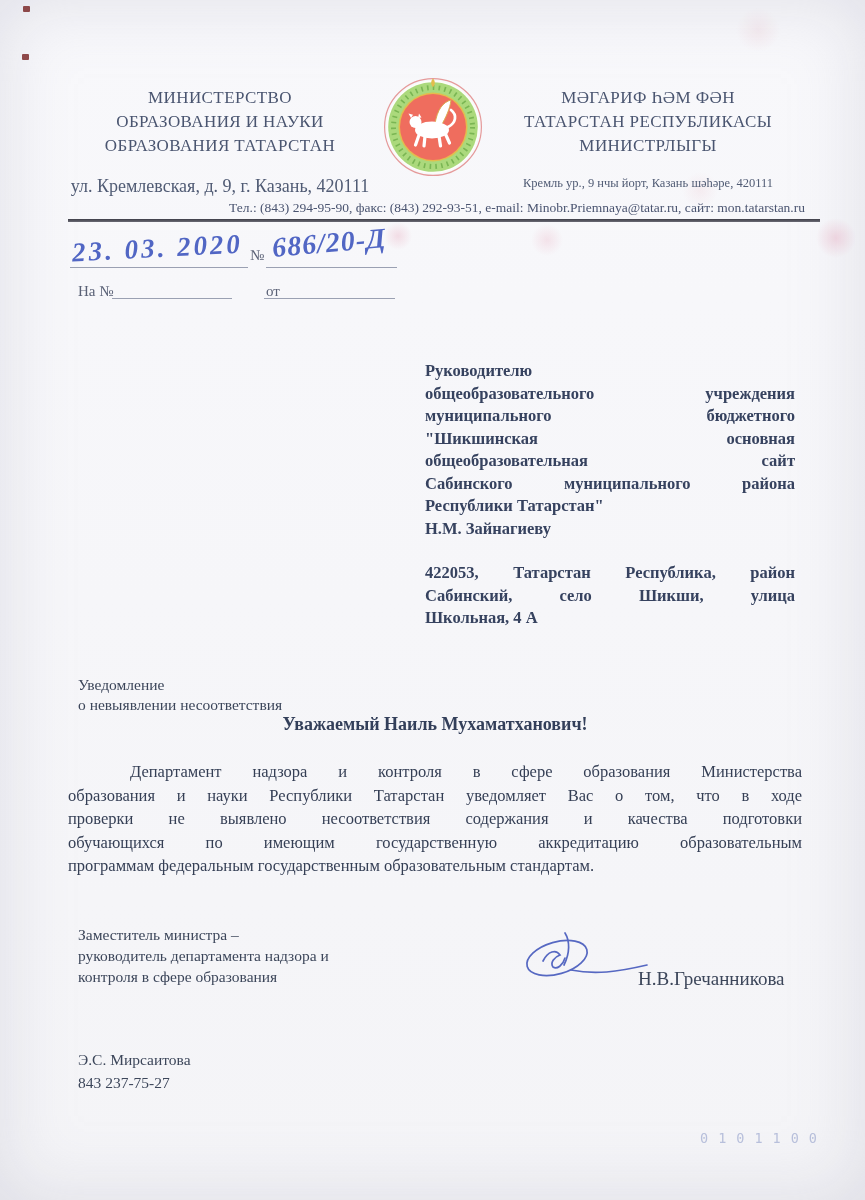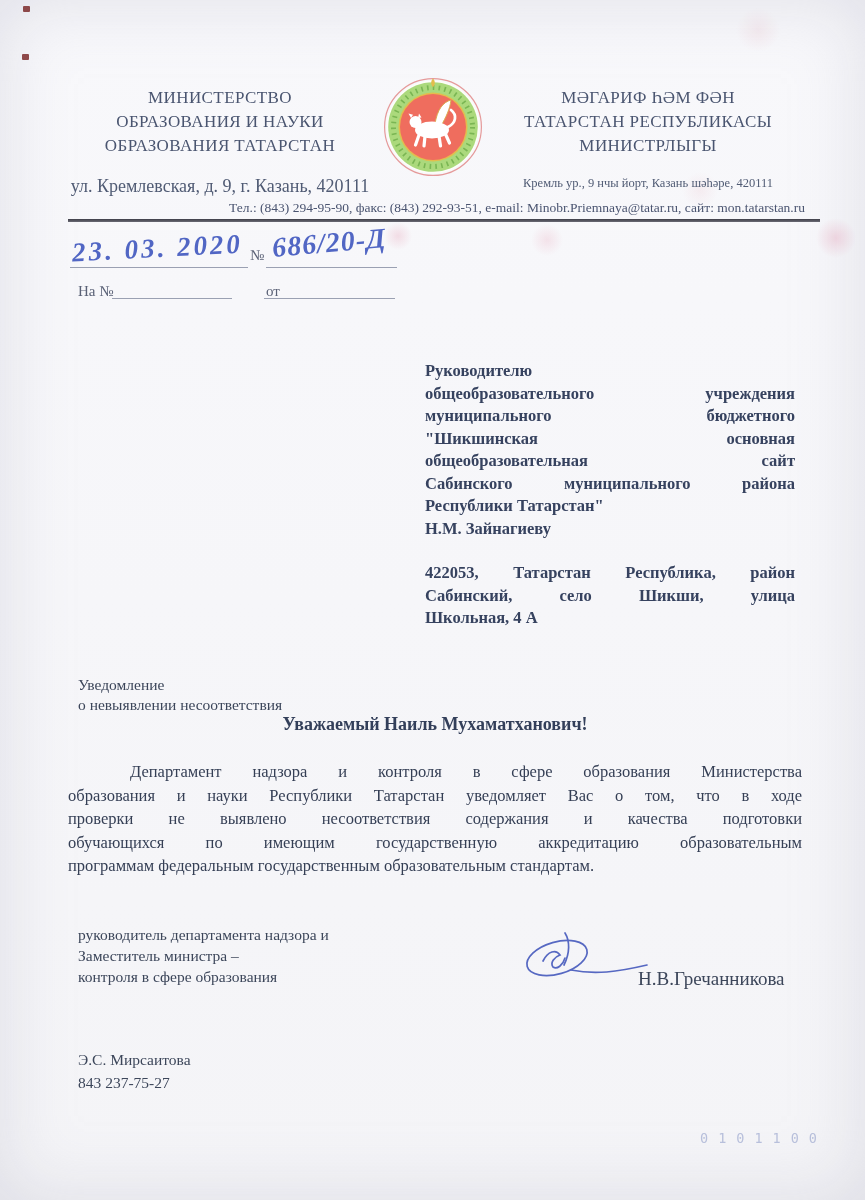--- a/index.html
+++ b/index.html
@@ -121,22 +121,22 @@
 
   <div class="abs" style="left:68px;top:760px;">
     <div class="bodyline spread indent">Департамент надзора и контроля в сфере образования Министерства</div>
     <div class="bodyline spread">образования и науки Республики Татарстан уведомляет Вас о том, что в ходе</div>
     <div class="bodyline spread">проверки не выявлено несоответствия содержания и качества подготовки</div>
     <div class="bodyline spread">обучающихся по имеющим государственную аккредитацию образовательным</div>
     <div class="bodyline">программам федеральным государственным образовательным стандартам.</div>
   </div>
 
   <div class="abs sig" style="left:78px;top:924px;">
+    <div>Заместитель министра –</div>
     <div>руководитель департамента надзора и</div>
-    <div>Заместитель министра –</div>
     <div>контроля в сфере образования</div>
   </div>
 
   <div class="abs" style="left:505px;top:925px;width:150px;height:70px;">
     <svg width="150" height="70" viewBox="0 0 150 70">
       <g fill="none" stroke="#5668c2" stroke-width="1.7" stroke-linecap="round">
         <ellipse cx="52" cy="33" rx="31" ry="16" transform="rotate(-16 52 33)"></ellipse>
         <path d="M60,8 C65,16 65,28 59,40"></path>
         <path d="M38,36 c5,-10 13,-12 17,-6 c-6,2 -10,8 -7,12 c4,3 10,-2 12,-9"></path>
         <path d="M66,45 C90,50 112,47 142,40"></path>

